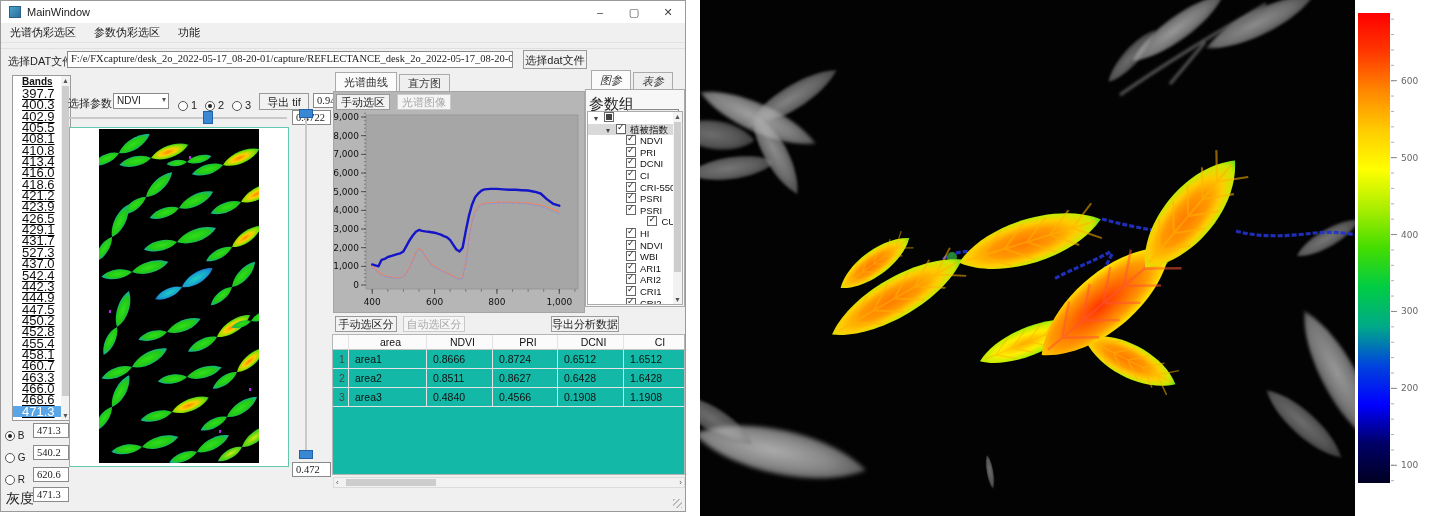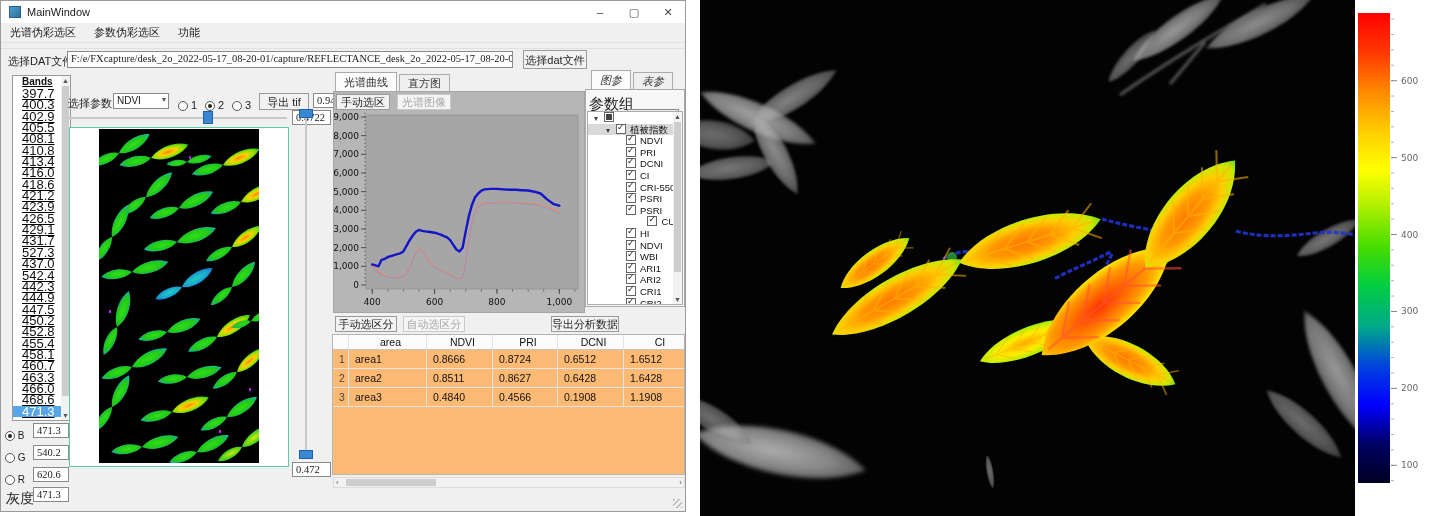--- a/index.html
+++ b/index.html
@@ -45,21 +45,21 @@
   .cb{display:inline-block;width:10px;height:10px;border:1px solid #666;background:#fff;
     box-sizing:border-box;position:relative;vertical-align:-1px;margin-right:4px;}
   .cb.checked::after{content:"✓";position:absolute;left:0px;top:-3px;font-size:9px;color:#222;}
   .cb.partial::after{content:"";position:absolute;left:1px;top:1px;width:6px;height:6px;background:#444;}
   .twisty{display:inline-block;font-size:8px;color:#444;width:10px;}
   
   .slider-handle{position:absolute;background:#3a87d4;border:1px solid #1f62a8;box-sizing:border-box;}
   .track-h{position:absolute;height:2px;background:#c9c9c9;}
   .track-v{position:absolute;width:2px;background:#c9c9c9;}
   
-  #atable{position:absolute;left:331px;top:333px;width:353px;height:141px;background:#fdba74;
+  #atable{position:absolute;left:331px;top:333px;width:353px;height:141px;background:#14b8a6;
     border:1px solid #b5b5b5;box-sizing:border-box;overflow:hidden;font-size:10.5px;color:#111;}
   .trow{display:grid;grid-template-columns:16px 78px 66px 65px 66px 67px 40px;}
   .trow div{border-right:1px solid #e4e4e4;border-bottom:1px solid #e4e4e4;padding:3px 0 3px 6px;
     white-space:nowrap;overflow:hidden;}
   .trow.head div{border-bottom:1px solid #c3c3c3;padding:1px 0 1px 6px;text-align:center;background:#fbfbfb;}
   .hscroll{position:absolute;background:#f2f2f2;border:1px solid #dcdcdc;box-sizing:border-box;
     font-size:8px;color:#555;}
   .hthumb{position:absolute;top:1px;height:7px;background:#cdcdcd;}
   
   #treebox{position:absolute;left:586px;top:110px;width:96px;height:194px;background:#fff;

